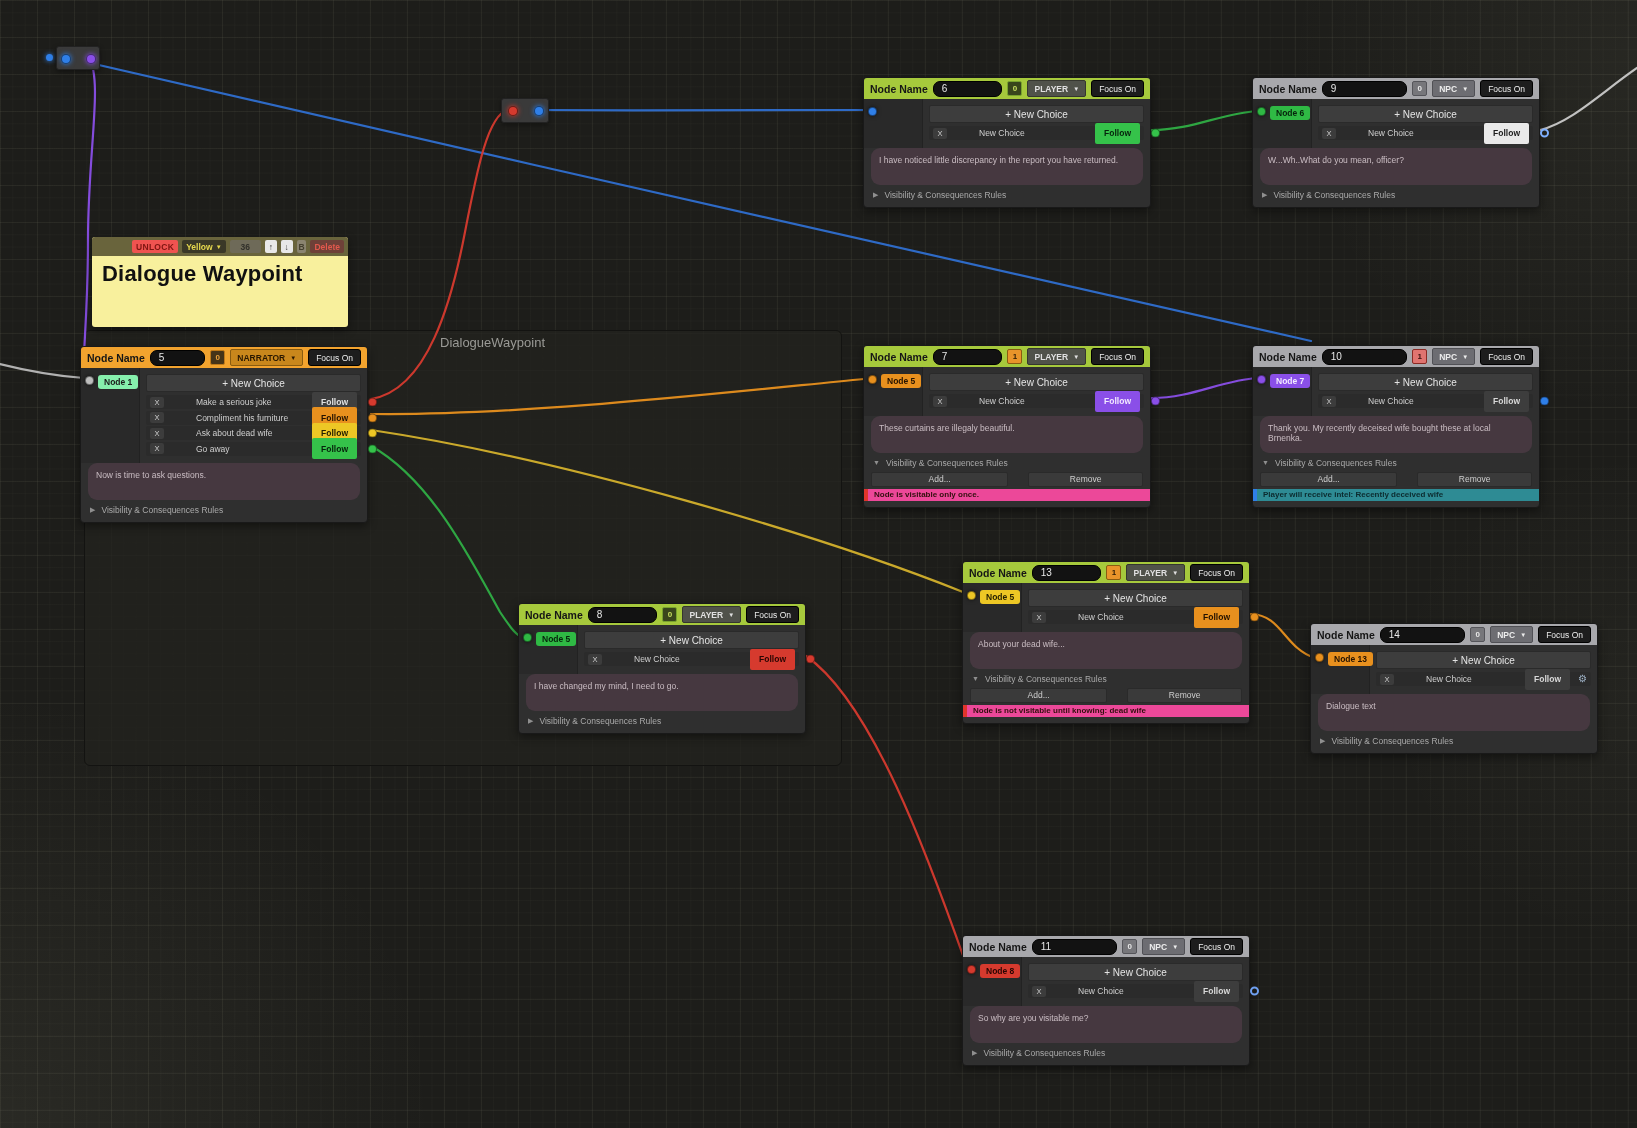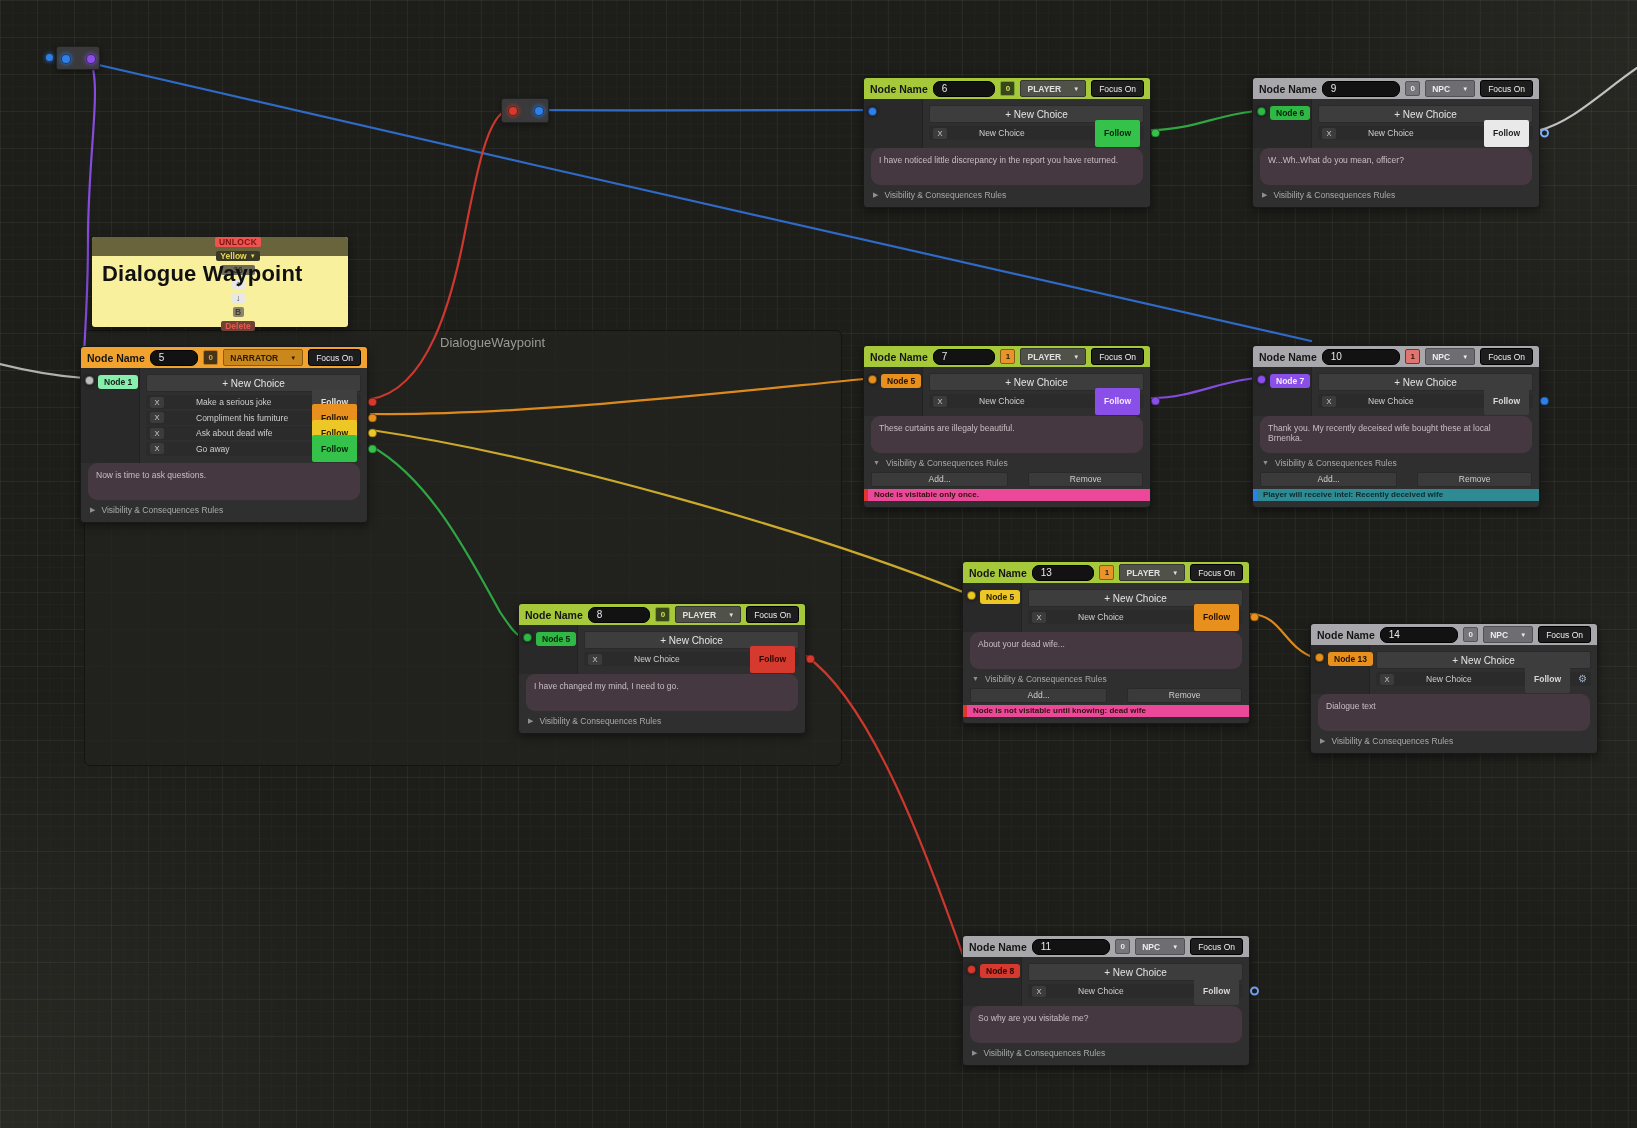--- a/index.html
+++ b/index.html
@@ -27,21 +27,21 @@
   .n-title{font-weight:bold;font-size:10.5px;color:#161616;white-space:nowrap;}
   .n-name{flex:1;min-width:20px;height:14px;background:#121212;border:1px solid #000;border-radius:7px;
     color:#e8e8e8;font-size:10px;padding:0 8px;font-family:"Liberation Sans",sans-serif;}
   .n-count{width:13px;height:13px;border-radius:2px;font-size:8px;font-weight:bold;
     display:flex;align-items:center;justify-content:center;flex:0 0 auto;}
   .cnt-outline-orange{border:1px solid #c07a18;color:#eba23c;background:#463418;}
   .cnt-outline-green{border:1px solid #79a32e;color:#c8e060;background:#39461c;}
   .cnt-solid-orange{background:#e8942a;color:#332008;border:1px solid #8a5c10;}
   .cnt-solid-red{background:#e07470;color:#3a100e;border:1px solid #8a2a24;}
   .cnt-solid-gray{background:#77777b;color:#e8e8e8;border:1px solid #55555a;}
-  .n-dd{height:15px;display:flex;align-items:center;gap:12px;padding:0 6px;border-radius:2px;
+  .n-dd{height:15px;display:flex;align-items:center;gap:5px;padding:0 6px;border-radius:2px;
     font-size:8.5px;font-weight:bold;flex:0 0 auto;}
   .kind-narrator .n-dd{background:#c9871c;color:#2a1800;border:1px solid #8a5c10;}
   .kind-player .n-dd{background:#50524a;color:#e0e0e0;border:1px solid #35362f;}
   .kind-npc .n-dd{background:#6d6d72;color:#ececec;border:1px solid #505055;}
   .dd-caret{font-size:6px;}
   .n-focus{height:15px;display:flex;align-items:center;padding:0 7px;border-radius:3px;background:#1d1d1d;
     color:#ececec;font-size:8.5px;flex:0 0 auto;border:1px solid #000;}
   .n-rows{display:flex;position:relative;}
   .n-port-in{position:absolute;left:4px;top:8px;width:7px;height:7px;border-radius:50%;
     box-shadow:0 0 4px rgba(0,0,0,.6);border:1px solid rgba(0,0,0,.45);}
@@ -49,21 +49,21 @@
   .n-badge{display:inline-block;margin:7px 0 0 17px;padding:2px 6px;border-radius:3px;
     font-size:8.5px;font-weight:bold;white-space:nowrap;}
   .n-rowsarea{flex:1;padding:6px 0;}
   .n-newchoice{height:16px;margin:0 6px 3px 6px;background:#3d3d3d;border:1px solid #2a2a2a;border-radius:2px;
     display:flex;align-items:center;justify-content:center;color:#e4e4e4;font-size:10px;}
   .n-choice{height:14px;margin:0 6px 1.5px 6px;background:#2b2b2b;border-radius:2px;position:relative;
     display:flex;align-items:center;gap:6px;padding:0 4px;}
   .c-x{width:14px;height:11px;background:#3c3c3c;border-radius:2px;color:#cfcfcf;font-size:7.5px;
     display:flex;align-items:center;justify-content:center;flex:0 0 auto;}
   .c-label{flex:1;color:#cfcfcf;font-size:8.5px;padding-left:26px;white-space:nowrap;overflow:hidden;}
-  .c-follow{height:27px;padding:0 9px;border-radius:2px;font-size:8.5px;font-weight:bold;
+  .c-follow{height:21px;padding:0 9px;border-radius:2px;font-size:8.5px;font-weight:bold;
     display:flex;align-items:center;flex:0 0 auto;}
   .c-port{position:absolute;right:-16px;top:50%;transform:translateY(-50%);width:7px;height:7px;
     border-radius:50%;border:1px solid rgba(0,0,0,.45);}
   .c-ring{position:absolute;right:-16px;top:50%;transform:translateY(-50%);width:5px;height:5px;
     border-radius:50%;background:transparent !important;border:2px solid currentColor;}
   .c-gear{flex:0 0 auto;color:#9fb3c8;font-size:10px;line-height:10px;margin-left:2px;}
   .n-text{margin:0 7px;height:37px;background:#463840;border-radius:9px;color:#c9bcc2;
     font-size:8.5px;padding:7px 8px 0 8px;box-sizing:border-box;overflow:hidden;}
   .n-footer{height:12px;margin:4px 0 0 9px;color:#a9a9a9;font-size:8.5px;display:flex;align-items:center;gap:6px;}
   .n-arrow{font-size:7px;color:#8f8f8f;}
@@ -73,21 +73,21 @@
   .ar-add{flex:1.2;} .ar-rem{flex:1;}
   .strip{height:12px;margin-top:4px;display:flex;align-items:center;font-size:8px;font-weight:bold;
     padding-left:6px;white-space:nowrap;overflow:hidden;}
   .strip-red{background:#ec4899;color:#31100e;border-left:4px solid #e0352b;}
   .strip-teal{background:#2e8b94;color:#0c2b2f;border-left:4px solid #2f7fe8;}
   .node{padding-bottom:6px;}
   
   .sticky{position:absolute;left:92px;top:237px;width:256px;height:90px;z-index:6;border-radius:3px;
     background:#f8f09d;box-shadow:0 3px 10px rgba(0,0,0,.45);}
   .sticky-header{height:19px;background:#69643c;border-radius:3px 3px 0 0;display:flex;align-items:center;
-    gap:4px;padding:0 4px 0 40px;flex-direction:column;}
+    gap:4px;padding:0 4px 0 40px;}
   .st-btn{height:13px;display:flex;align-items:center;justify-content:center;border-radius:2px;
     font-size:8.5px;font-weight:bold;padding:0 4px;}
   .st-unlock{background:#ef5350;color:#7e1511;letter-spacing:.3px;}
   .st-color{background:#3a3827;color:#e6d84e;gap:3px;display:flex;align-items:center;}
   .st-size{background:#6e6a58;color:#31302a;width:26px;}
   .st-sq{background:#e8e8e8;color:#333;width:13px;padding:0;}
   .st-bold{background:#8a8470;color:#44402f;width:11px;padding:0;}
   .st-del{background:#6e4038;color:#e2594d;}
   .sticky-title{padding:5px 10px 0 10px;font-size:22px;font-weight:800;color:#111;letter-spacing:.2px;}
   

